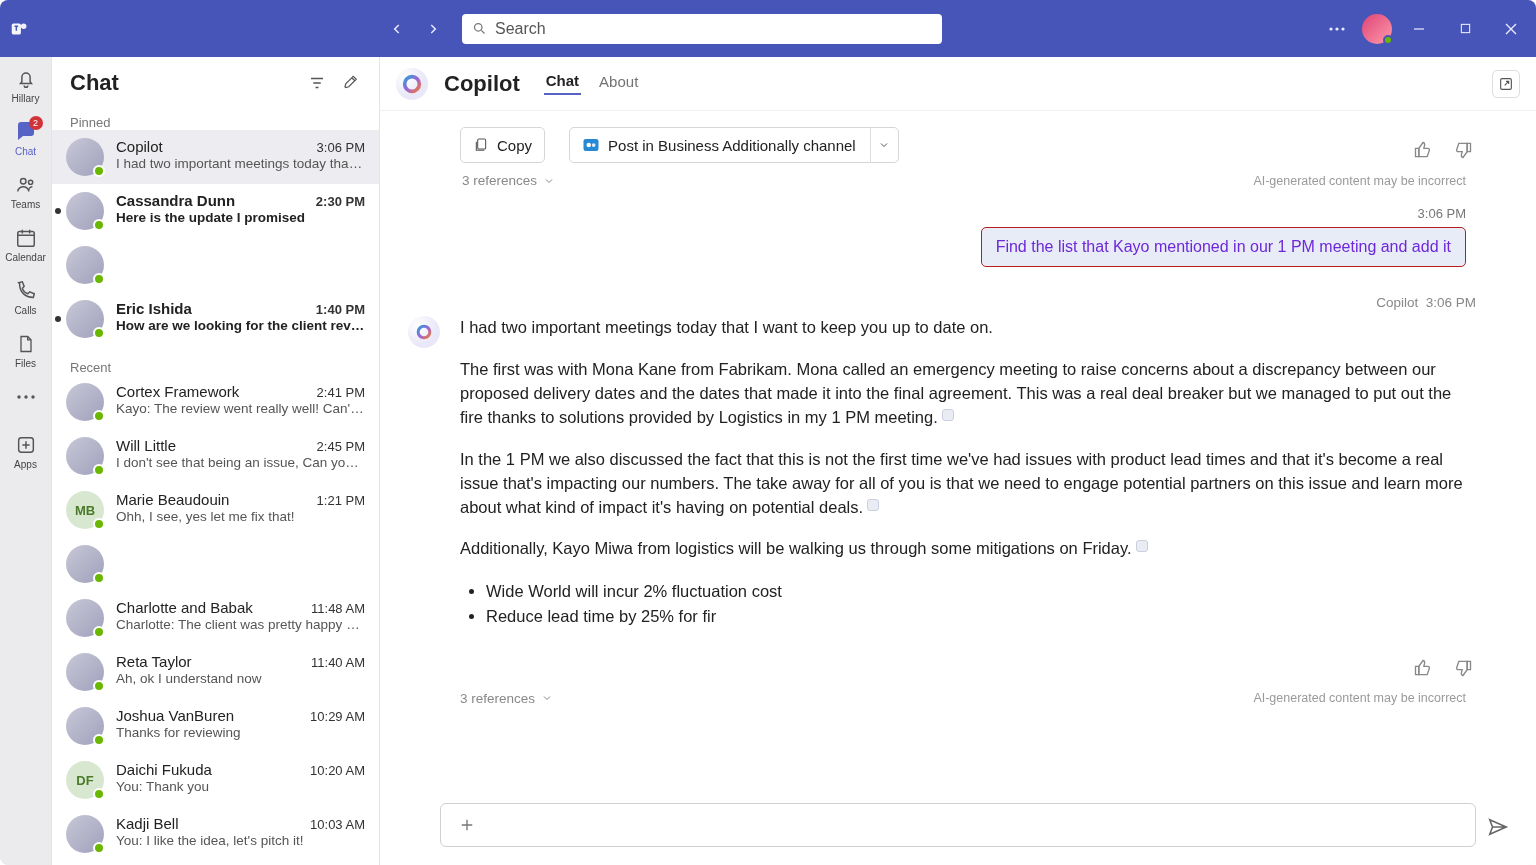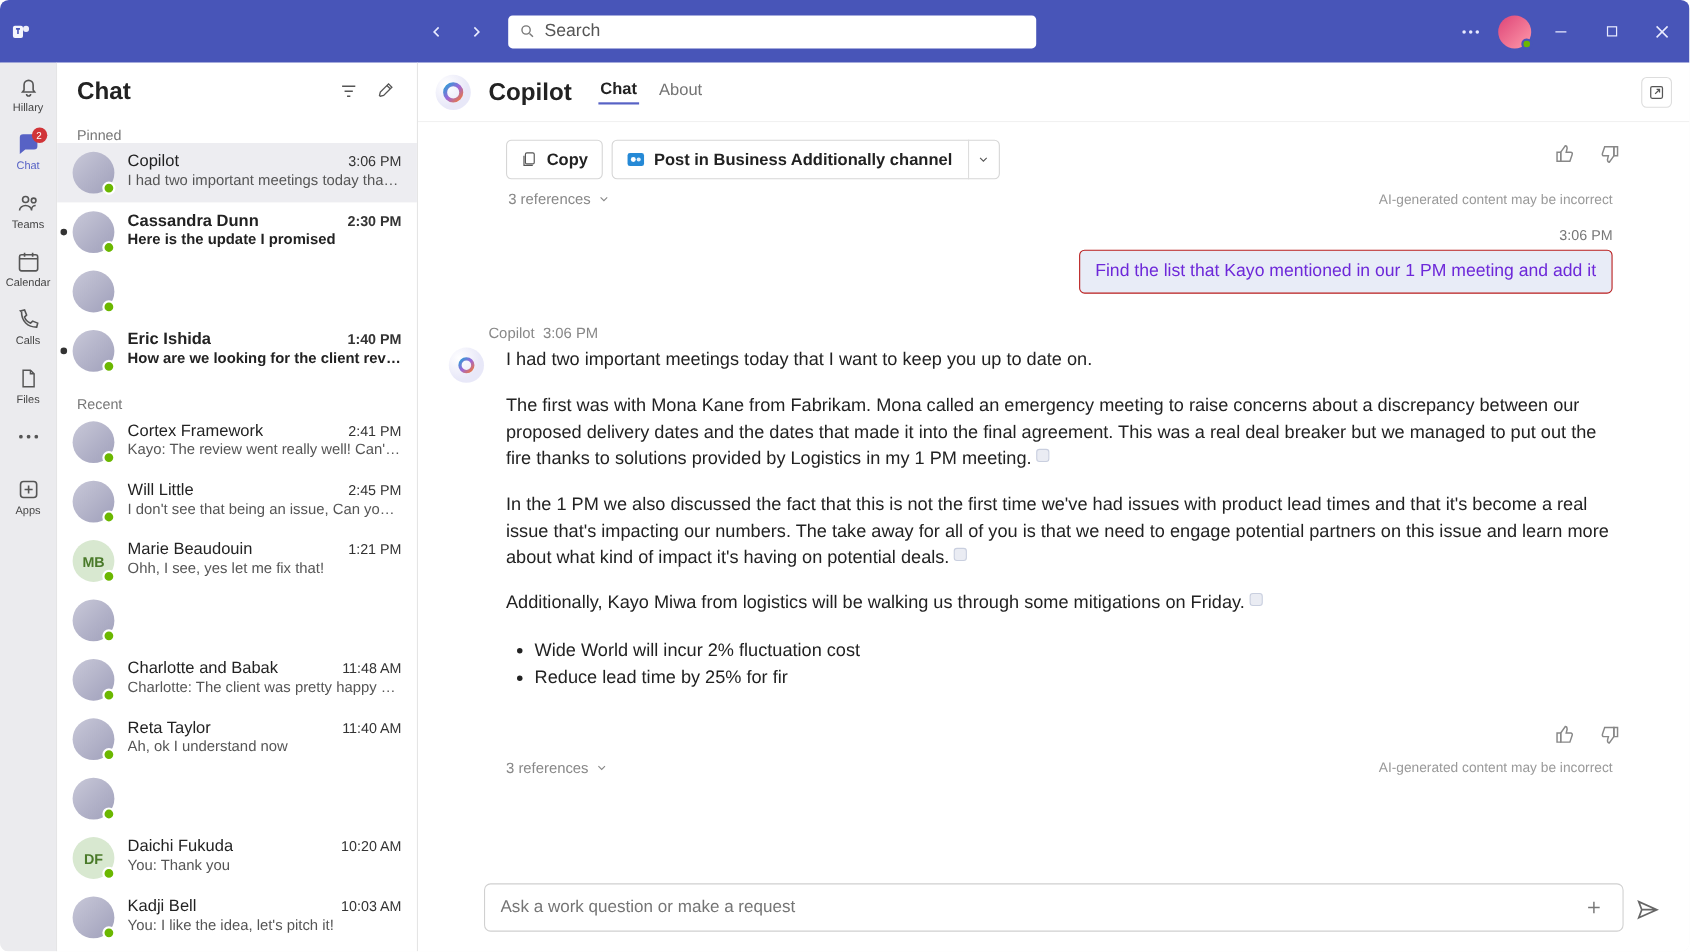--- a/index.html
+++ b/index.html
@@ -56,33 +56,33 @@
   .unread-dot{position:absolute;left:3px;top:50%;transform:translateY(-50%);width:6px;height:6px;border-radius:50%;background:#333;}
   
   .main{flex:1;display:flex;flex-direction:column;min-width:0;background:#fff;position:relative;}
   .main-header{height:54px;display:flex;align-items:center;gap:16px;padding:0 16px;border-bottom:1px solid #f1f1f1;}
   .copilot-logo{width:32px;height:32px;border-radius:50%;background:radial-gradient(circle at 30% 30%,#fff 0%,#e8e8f8 60%);display:flex;align-items:center;justify-content:center;}
   .copilot-title{font-size:22px;font-weight:700;margin-right:8px;}
   .tab{font-size:15px;color:#737373;padding:0 2px 4px;cursor:pointer;}
   .tab.active{font-weight:600;color:#222;border-bottom:2px solid var(--accent);}
   .mh-right{margin-left:auto;width:28px;height:28px;display:flex;align-items:center;justify-content:center;border:1px solid #ddd;border-radius:5px;cursor:pointer;}
   .messages{flex:1;overflow:hidden;padding:0 60px 0 60px;position:relative;}
-  .msg-actions{display:flex;align-items:flex-start;gap:8px;padding:16px 0 6px 20px;font-weight:bold;}
+  .msg-actions{display:flex;align-items:flex-end;gap:24px;padding:16px 0 6px 20px;}
   .pill-btn{height:36px;border:1px solid #d6d6d6;border-radius:5px;background:#fff;display:flex;align-items:center;gap:8px;padding:0 12px;cursor:pointer;font-size:15px;}
   .pill-btn .dropico{width:28px;border-left:1px solid #ddd;margin:-10px -12px -10px 6px;height:36px;display:flex;align-items:center;justify-content:center;}
   .thumbs{margin-left:auto;display:flex;gap:14px;color:#777;}
   .thumb-btn{width:26px;height:26px;display:flex;align-items:center;justify-content:center;cursor:pointer;}
   .refs-row{display:flex;align-items:center;padding:4px 0 4px 22px;margin-bottom:6px;}
   .refs{font-size:13.5px;color:#888;cursor:pointer;display:flex;align-items:center;gap:6px;}
   .ai-note{font-size:12.5px;color:#9a9a9a;margin-left:auto;margin-right:10px;}
   .user-msg-block{padding-right:10px;margin-top:14px;}
   .um-time{font-size:13px;color:#777;text-align:right;margin-bottom:6px;}
   .um-bubble{margin-left:auto;display:inline-block;float:right;clear:both;background:#e8ecf7;border:1px solid #b91c1c;border-radius:5px;padding:10px 14px;font-size:16px;color:#6d28d9;max-width:620px;}
   .copilot-reply{clear:both;padding-top:28px;}
-  .reply-meta{font-size:13.5px;color:#888;padding-left:4px;margin-bottom:6px;}
+  .reply-meta{font-size:13.5px;color:#888;padding-left:4px;margin-bottom:6px;text-align:right;}
   .reply-body{position:relative;padding-left:20px;}
   .reply-avatar{position:absolute;left:-32px;top:0;width:32px;height:32px;border-radius:50%;background:radial-gradient(circle at 30% 30%,#fff 0%,#e8e8f8 60%);display:flex;align-items:center;justify-content:center;}
   .reply-body p{margin:0 0 18px;font-size:16.5px;line-height:1.45;}
   .ref-badge{display:inline-flex;min-width:12px;height:12px;background:#eaecf3;border:1px solid #c9cfdf;border-radius:3px;vertical-align:2px;margin-left:4px;}
   .reply-body ul{margin:0 0 10px 8px;padding-left:18px;}
   .reply-body li{font-size:16.5px;line-height:1.5;}
   .composer{position:absolute;left:60px;right:60px;bottom:18px;height:44px;border:1px solid #d0d0d0;border-radius:6px;display:flex;align-items:center;padding:0 12px;background:#fff;}
   .composer input{flex:1;border:none;outline:none;font-size:15.5px;background:transparent;}
   .composer .cicon{width:28px;height:28px;display:flex;align-items:center;justify-content:center;color:#666;cursor:pointer;}
   .send-btn{position:absolute;right:20px;bottom:20px;width:36px;height:36px;display:flex;align-items:center;justify-content:center;color:#555;cursor:pointer;}
@@ -353,20 +353,27 @@
               <div class="ci-top">
                 <span class="ci-name">Reta Taylor</span>
                 <span class="ci-time">11:40 AM</span>
               </div>
               <div class="ci-preview">Ah, ok I understand now</div>
             </div>
           </div>
           <div class="chat-item">
             <div class="ci-avatar">
               <div class="pd"></div>
+            </div>
+            <div class="ci-body">
+              <div class="ci-top">
+                <span class="ci-name">Joshua VanBuren</span>
+                <span class="ci-time">10:29 AM</span>
+              </div>
+              <div class="ci-preview">Thanks for reviewing</div>
             </div>
           </div>
           <div class="chat-item">
             <div class="ci-avatar" style="background: rgb(216, 232, 208); color: rgb(74, 122, 42);">DF<div class="pd"></div></div>
             <div class="ci-body">
               <div class="ci-top">
                 <span class="ci-name">Daichi Fukuda</span>
                 <span class="ci-time">10:20 AM</span>
               </div>
               <div class="ci-preview">You: Thank you</div>
@@ -504,21 +511,20 @@
                     <path d="M6 9l6 6 6-6"></path>
                   </svg>
                 </span>
               <span class="ai-note">AI-generated content may be incorrect</span>
             </div>
           </div>
         </div>
       </div>
 
       <div class="composer">
-        <input type="text" placeholder="Ask a work question or make a request" style="">
         <div class="cicon">
             <svg width="18" height="18" viewBox="0 0 24 24" stroke="#777" stroke-width="1.8" fill="none">
               <path d="M12 5v14M5 12h14"></path>
             </svg>
           </div>
       </div>
       <div class="send-btn">
           <svg width="22" height="22" viewBox="0 0 24 24" fill="none" stroke="#666" stroke-width="1.7">
             <path d="M3 20l18-8L3 4l3 8-3 8zM6 12h15"></path>
           </svg>

